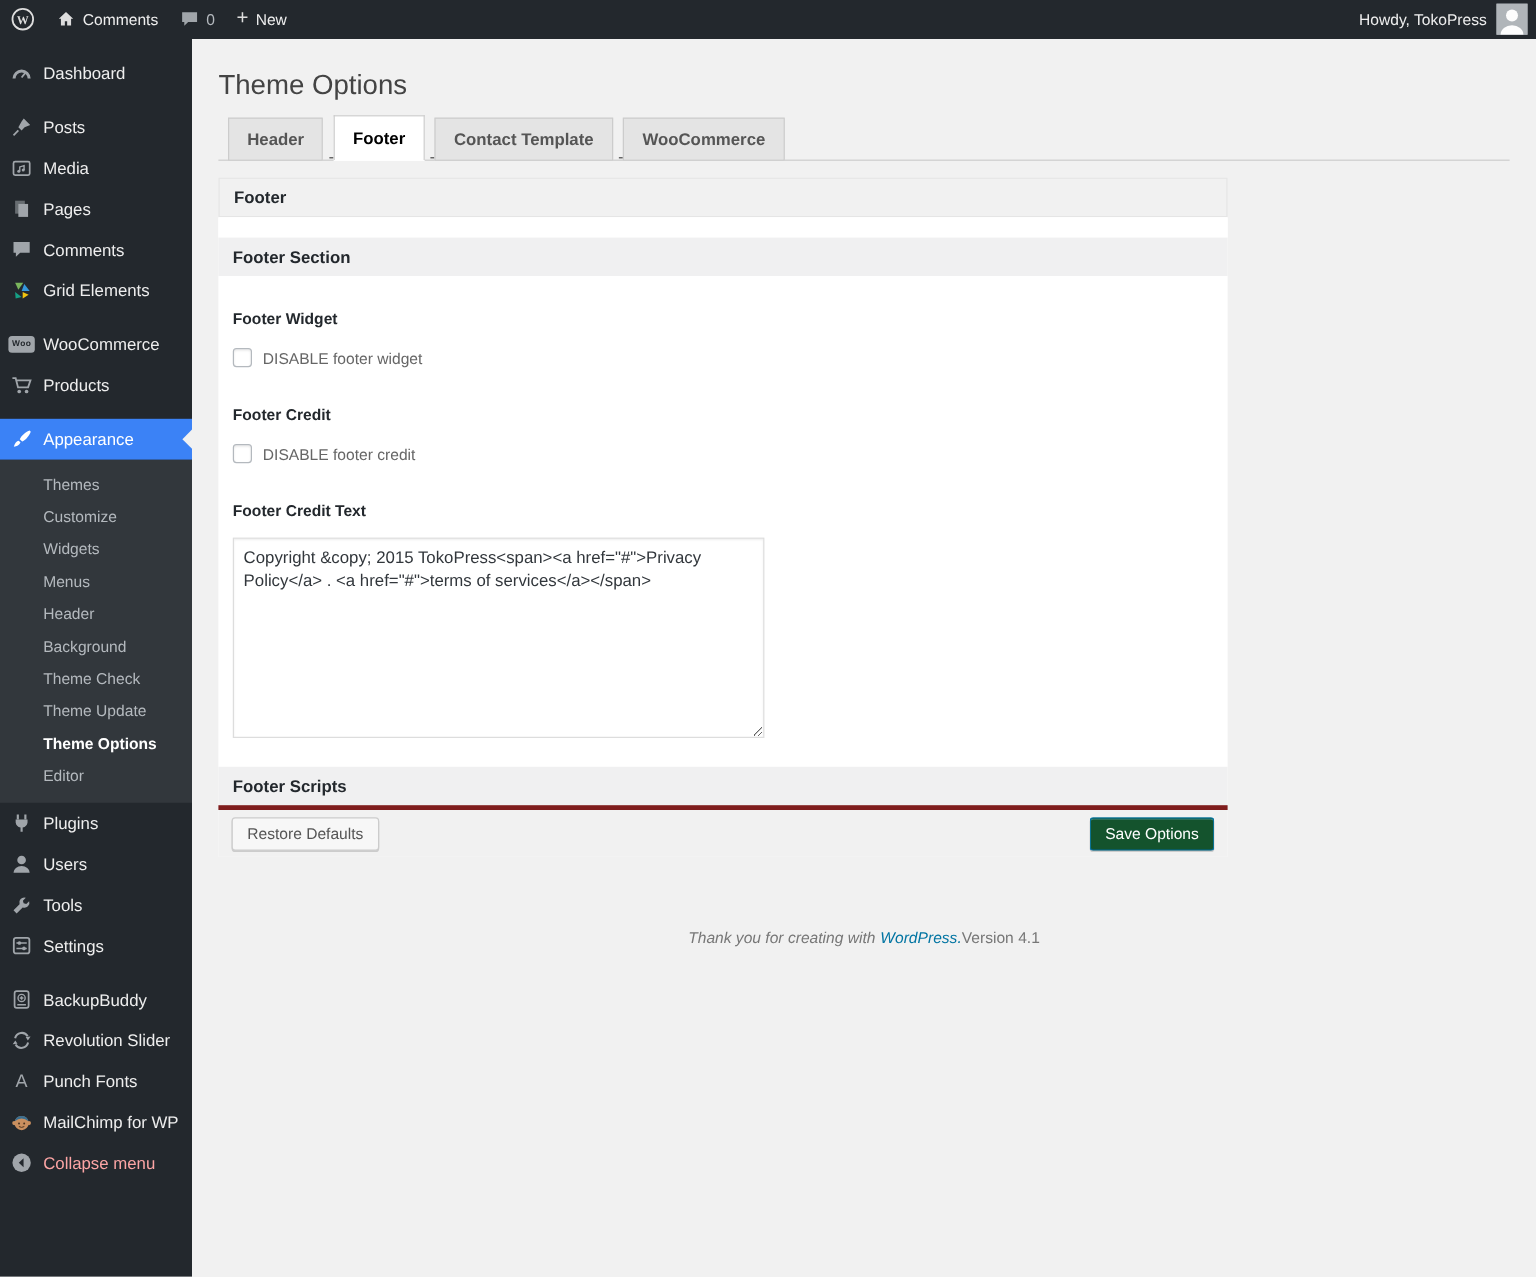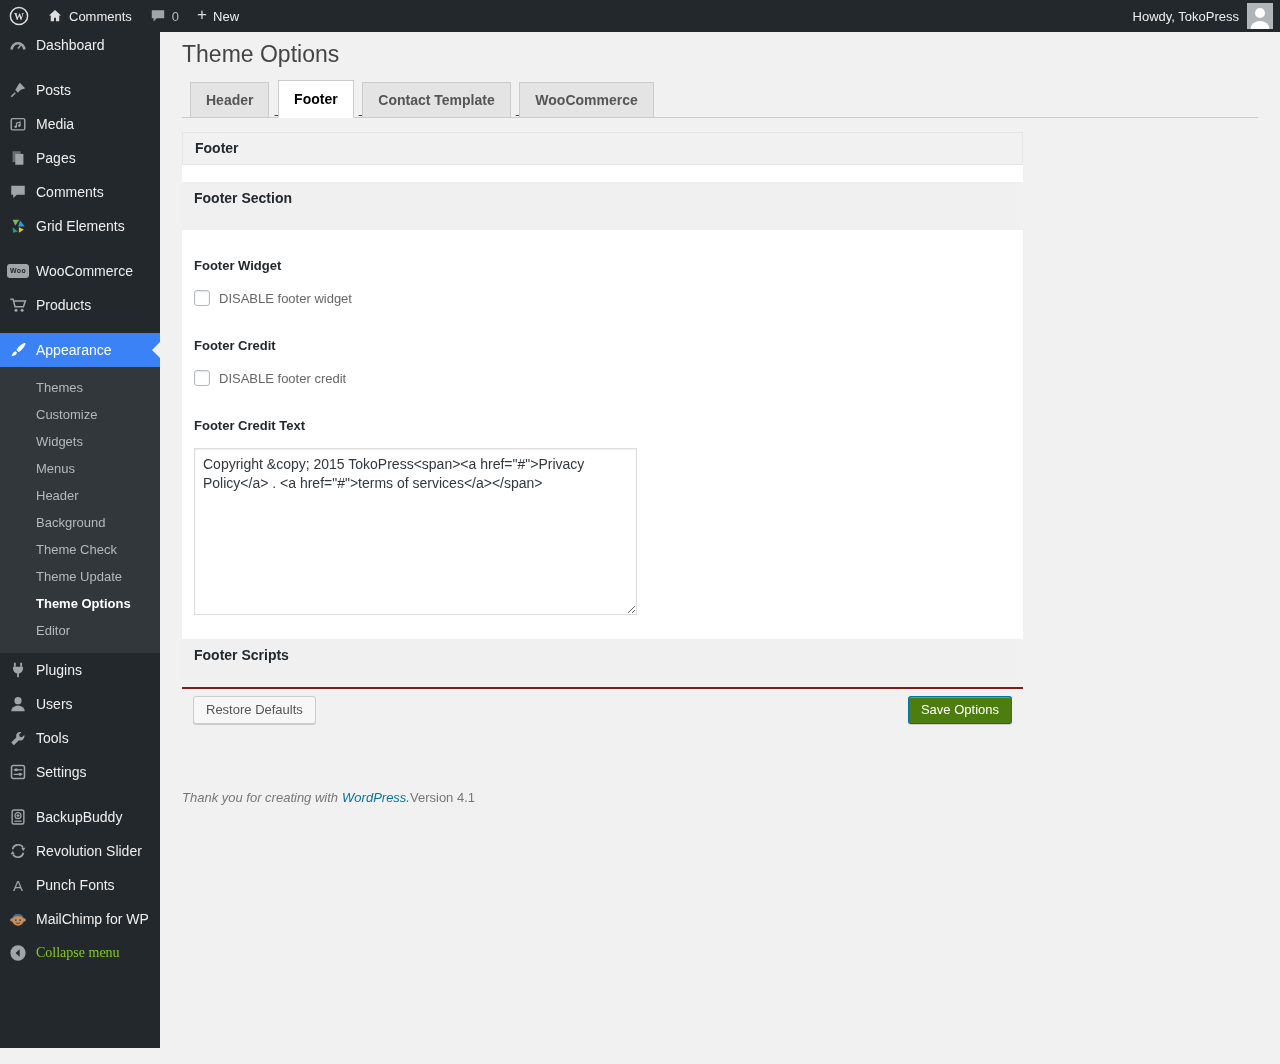--- a/index.html
+++ b/index.html
@@ -16,32 +16,32 @@
     background:#23282d; color:#eee; display:flex; align-items:center;
     z-index:100; font-size:13px;
   }
   .ab-left { display:flex; align-items:center; height:100%; }
   .ab-item { display:flex; align-items:center; gap:6px; padding:0 9px; height:100%; cursor:pointer; color:#eee; }
   .ab-right { margin-left:auto; display:flex; align-items:center; padding-right:7px; }
   .ab-count { color:#b4b9be; }
   .ab-plus { font-size:17px; font-weight:400; color:#ddd; margin-top:-2px; }
   .avatar { width:26px; height:26px; margin-left:8px; background:#b0b5b9; display:block; }
   
-  .wrap { display:flex; padding-top:16px;border-radius:19px; }
+  .wrap { display:flex; padding-top:32px;border-radius:19px; }
   .sidebar { width:160px; min-height:1032px; background:#23282d; flex-shrink:0; }
   .menu { list-style:none; margin:12px 0 0 0; padding:0; }
   .menu-item {
     position:relative; display:flex; align-items:center; height:34px;
     padding:0 8px; color:#eee; font-size:14px; cursor:pointer;
   }
   .menu-item .ico { width:20px; display:flex; justify-content:center; align-items:center; margin-right:8px; color:#a0a5aa; flex-shrink:0; }
   .menu-sep { height:11px; }
   .menu-item.active { background:#3b82f6; color:#fff; }
   .menu-item.active .ico { color:#fff; }
-  .menu-item.dim { color:#84cc16;font-family:Liberation Serif, serif; }
+  .menu-item.dim { color:#fca5a5; }
   .arrow {
     position:absolute; right:0; top:50%; transform:translateY(-50%);
     width:0; height:0; border-top:8px solid transparent; border-bottom:8px solid transparent;
     border-right:8px solid #f1f1f1;
   }
   .submenu { list-style:none; margin:0; padding:7px 0 9px 0; background:#32373c; }
   .sub-item { padding:6px 8px 6px 36px; font-size:13px; color:#b4b9be; cursor:pointer; line-height:15px; }
   .sub-item.active { color:#fff; font-weight:bold; }
   .woo-badge {
     display:inline-block; background:#a0a5aa; color:#23282d; border-radius:3px;
@@ -59,21 +59,21 @@
   }
   .tab.active { background:#fff; color:#000; border-bottom:1px solid #fff; padding-top:10px; padding-bottom:10px; }
   
   .panel { margin-top:14px; width:841px; background:#fff; }
   .group-header {
     background:#f1f1f1; border:1px solid #e5e5e5; height:33px; line-height:31px;
     padding:0 12px; font-size:14px; font-weight:600; color:#23282d;
   }
   .panel-gap { height:17px; background:#fff; }
   .section-header {
-    background:#f0f0f1; height:48px; line-height:32px;
+    background:#f0f0f1; height:32px; line-height:32px;
     padding:0 12px; font-size:14px; font-weight:600; color:#23282d;
   }
   .fields { padding:0 12px; }
   .fields-1 { padding-bottom:24px; }
   .fields-2 { padding-bottom:48px; }
   .field-label { font-size:13px; font-weight:700; color:#23282d; padding-top:28px; line-height:15px; }
   .field-label.later { padding-top:32px; }
   .check-row { display:flex; align-items:center; margin-top:17px; font-size:13px; color:#666; cursor:pointer; }
   .check-row input {
     -webkit-appearance:none; appearance:none; width:16px; height:16px; margin:0 9px 0 0;
@@ -85,35 +85,35 @@
     padding:6px 8px; margin-top:15px; resize:both; outline:none;
     font-family:"Liberation Sans","DejaVu Sans",sans-serif; font-size:14px; line-height:19px; color:#32373c;
     box-shadow:inset 0 1px 2px rgba(0,0,0,.07); border-radius:0;
   }
   .ta-credit { height:167px; }
   .ta-script { height:166px; }
   .script-row { display:flex; align-items:flex-start; }
   .help { margin-left:19px; width:310px; color:#666; font-size:13px; line-height:1.6; padding-top:16px; }
   .actions {
     display:flex; justify-content:space-between; align-items:center;
-    background:#f1f1f1; border-top:2px solid #7f1d1d; padding:7px 11px; height:43px;
+    background:#f1f1f1; border-top:4px solid #7f1d1d; padding:7px 11px; height:43px;
   }
   .btn {
     font-size:13px; border-radius:3px; padding:0 12px; height:28px; line-height:26px;
     cursor:pointer; display:inline-block;
     font-family:"Liberation Sans","DejaVu Sans",sans-serif;
   }
   .btn-secondary { background:#f7f7f7; border:1px solid #ccc; color:#555; box-shadow:0 1px 0 #ccc; }
   .btn-primary {
-    background:#4d7c0f; border:1px solid #0074a2; border-bottom-color:#006799; color:#fff;
+    background:#14532d; border:1px solid #0074a2; border-bottom-color:#006799; color:#fff;
     box-shadow:inset 0 1px 0 rgba(120,200,230,.5), 0 1px 0 rgba(0,0,0,.15);
     text-align:center;
   }
   
-  .page-footer { display:flex; justify-content:flex-start; margin-top:60px; font-size:13px; color:#777; }
+  .page-footer { display:flex; justify-content:center; margin-top:60px; font-size:13px; color:#777; }
   .thanks { font-style:italic; }
   .thanks a { color:#0074a2; text-decoration:none; margin-left:4px; font-style:italic; cursor:pointer; }
 </style>
 </head>
 <body>
 
 <div class="admin-bar">
   <div class="ab-left">
     <span class="ab-item">
       <svg width="20" height="20" viewBox="0 0 20 20">

